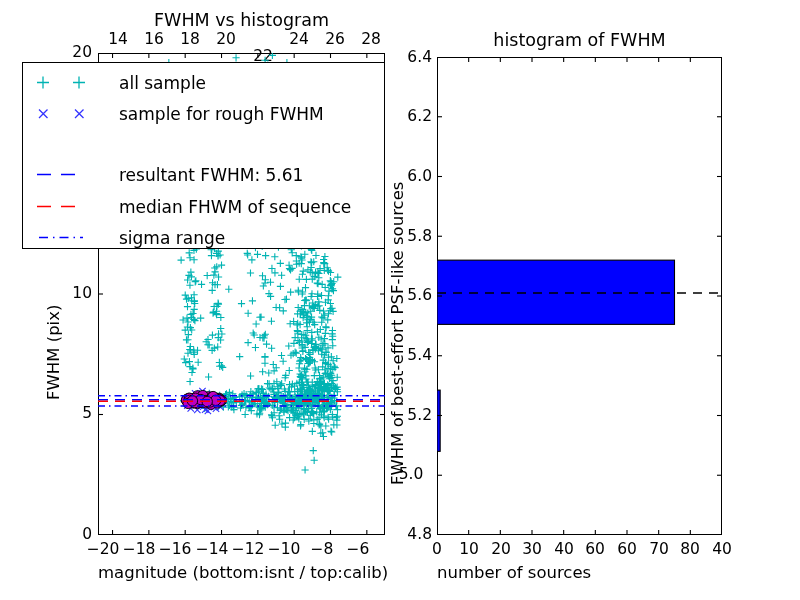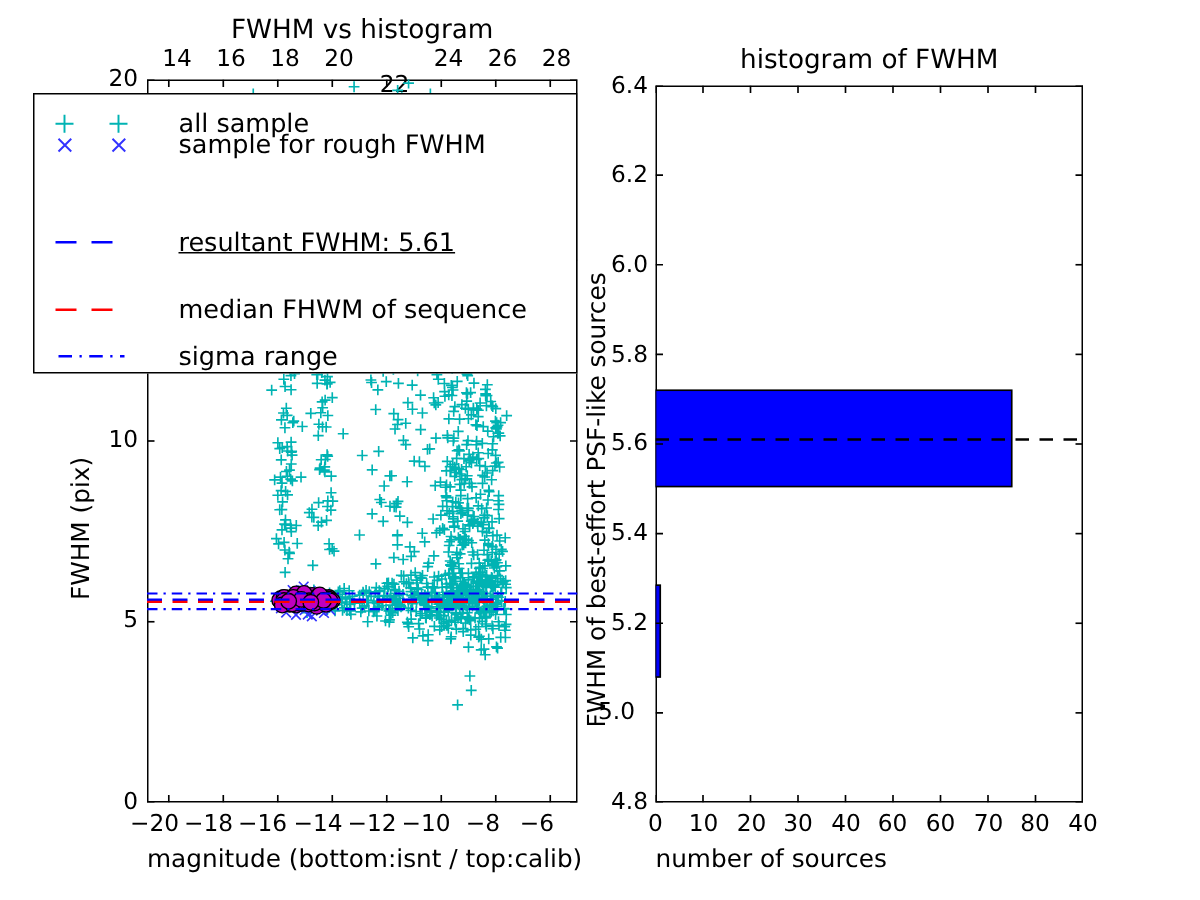--- a/index.html
+++ b/index.html
@@ -346,32 +346,32 @@
       <span class="legend-sample">
         <svg width="96" height="31">
           <g stroke="#00b3b3" stroke-width="1.3" fill="none">
             <path d="M 14 15.5 h 12 M 20 9.5 v 12"></path>
             <path d="M 50 15.5 h 12 M 56 9.5 v 12"></path>
           </g>
         </svg>
       </span>
       <span class="legend-label">all sample</span>
     </div>
-    <div class="legend-row" style="top:18px;">
+    <div class="legend-row" style="top:35px;">
       <span class="legend-sample">
         <svg width="96" height="31">
           <g stroke="#3333ff" stroke-width="1.3" fill="none">
             <path d="M 16 11.5 l 8.5 8.5 M 24.5 11.5 l -8.5 8.5"></path>
             <path d="M 52 11.5 l 8.5 8.5 M 60.5 11.5 l -8.5 8.5"></path>
           </g>
         </svg>
       </span>
       <span class="legend-label">sample for rough FWHM</span>
     </div>
-    <div class="legend-row" style="top:83px;text-decoration:underline;">
+    <div class="legend-row" style="top:96px;">
       <span class="legend-sample">
         <svg width="96" height="31">
           <path d="M 14 15.5 H 62" stroke="#0000ff" stroke-width="1.6" fill="none" stroke-dasharray="14 10"></path>
         </svg>
       </span>
       <span class="legend-label">resultant FWHM: 5.61</span>
     </div>
     <div class="legend-row" style="top:128px;">
       <span class="legend-sample">
         <svg width="96" height="31">

